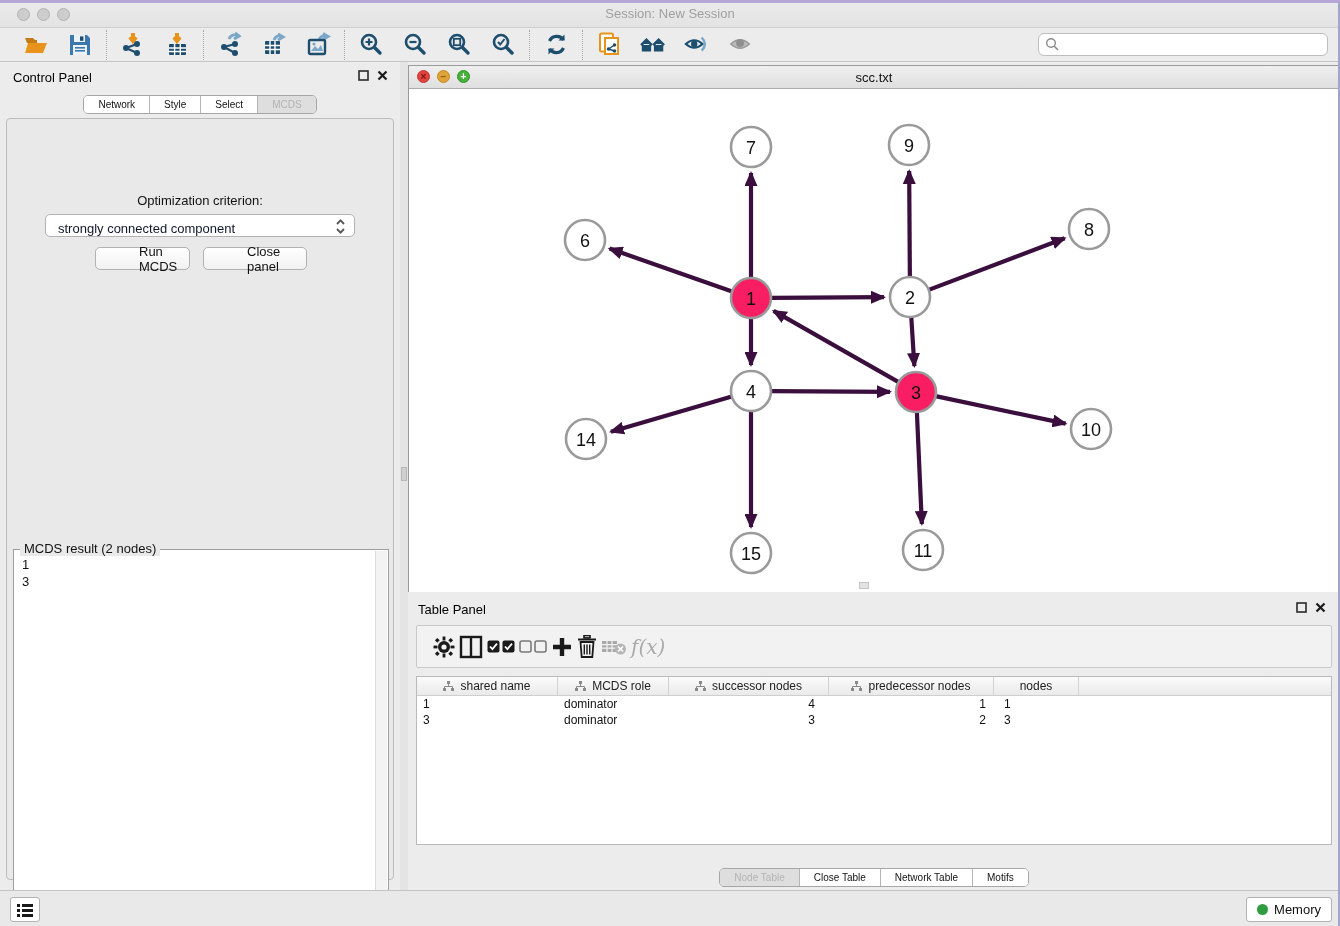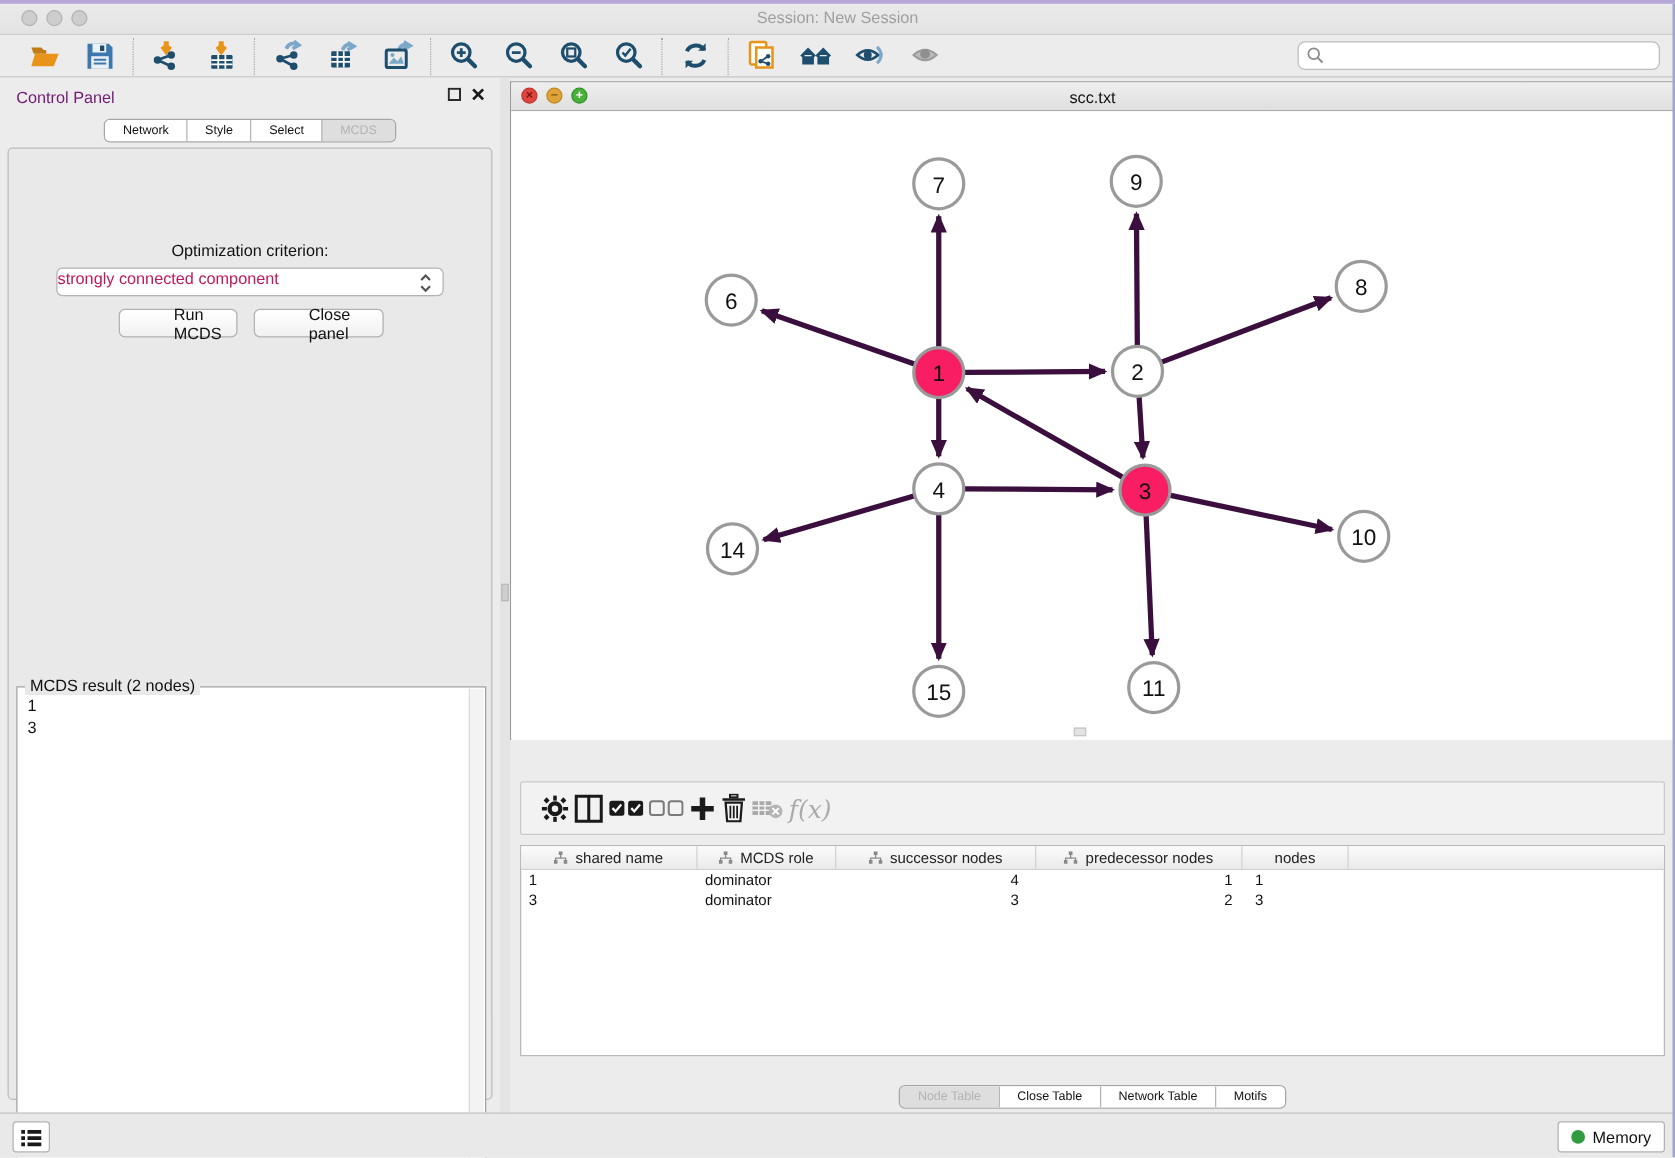--- a/index.html
+++ b/index.html
@@ -26,35 +26,35 @@
   .tb-sep { width:1px; height:30px; border-left:1px dotted #a8a8a8; }
   .tb-icon { width:28px; height:28px; display:flex; align-items:center; justify-content:center; cursor:default; }
   .search-wrap { position:absolute; right:12px; top:5px; width:290px; height:23px; }
   .search-input { width:100%; height:100%; border:1px solid #bdbdbd; border-radius:6px;
     background:#fff; padding:0 8px 0 26px; font-size:12px; color:#333; outline:none; }
   .search-glyph { position:absolute; left:7px; top:4px; }
 
   
   .control-panel { position:absolute; left:0; top:62px; width:400px; height:828px; background:#ececec; }
   .panel-head { position:relative; height:30px; }
-  .panel-title { position:absolute; left:13px; top:8px; font-size:13px; color:#701a75; }
+  .panel-title { position:absolute; left:13px; top:8px; font-size:13px; color:#000000; }
   .panel-btns { position:absolute; right:12px; top:8px; display:flex; gap:8px; align-items:center; }
 
   .ctl-tabs-row { position:absolute; left:0; top:33px; width:400px; display:flex; justify-content:center; z-index:2; }
   .tabgroup { display:flex; border:1px solid #a6a6a6; border-radius:5px; overflow:hidden; background:#fff; }
   .tab { font-size:10px; padding:3px 14px; background:#fff; color:#111; border-left:1px solid #b5b5b5; cursor:default; }
   .tab:first-child { border-left:none; }
   .tab.active { background:#dedede; color:#b3b3b3; }
 
   .ctl-content { position:absolute; left:6px; top:56px; width:388px; height:762px;
     background:#e9e9e9; border:1px solid #bcbcbc; border-radius:4px; }
   .opt-label { position:absolute; left:0; width:100%; top:74px; text-align:center; font-size:13px; color:#111; }
   .opt-select { position:absolute; left:38px; top:95px; width:310px; height:23px; background:#fff;
-    border:1px solid #b2b2b2; border-radius:5px; font-size:13px; color:#be185d;
-    display:flex; align-items:flex-start; }
+    border:1px solid #b2b2b2; border-radius:5px; font-size:13px; color:#0f172a;
+    display:flex; align-items:flex-end; padding-left:12px; }
   .opt-stepper { position:absolute; right:8px; top:3px; }
   .btn { position:absolute; height:23px; background:linear-gradient(#ffffff,#f1f1f1);
     border:1px solid #b2b2b2; border-radius:5px; font-size:13px; color:#111;
     display:flex; align-items:center; justify-content:center; font-family:"Liberation Sans",sans-serif;padding-left:43px; }
   #run-btn { left:88px; top:128px; width:95px; }
   #closepanel-btn { left:196px; top:128px; width:104px; }
 
   .result-fieldset { position:absolute; left:6px; top:430px; width:376px; height:380px;
     border:1px solid #9e9e9e; background:#fff; }
   .result-legend { position:absolute; left:6px; top:-9px; background:#e9e9e9; padding:0 4px;
@@ -387,20 +387,35 @@
           <circle cx="342" cy="464" r="20" fill="#ffffff" stroke="#9a9a9a" stroke-width="2.6"></circle>
           <text x="342" y="465" text-anchor="middle" dominant-baseline="central" font-size="18" fill="#111" font-family="&quot;Liberation Sans&quot;, sans-serif">15</text>
           <circle cx="514" cy="461" r="20" fill="#ffffff" stroke="#9a9a9a" stroke-width="2.6"></circle>
           <text x="514" y="462" text-anchor="middle" dominant-baseline="central" font-size="18" fill="#111" font-family="&quot;Liberation Sans&quot;, sans-serif">11</text>
         </svg>
     </div>
     <div class="grip-h"></div>
   </div>
 
   <div class="table-panel">
+    <div class="panel-head">
+      <div class="panel-title" style="left:10px">Table Panel</div>
+      <div class="panel-btns" style="right:14px">
+        <span>
+          <svg width="11" height="11" viewBox="0 0 11 11">
+              <rect x="1" y="1" width="9" height="9" fill="none" stroke="#2a2a2a" stroke-width="1.6"></rect>
+            </svg>
+        </span>
+        <span>
+          <svg width="11" height="11" viewBox="0 0 11 11">
+              <path d="M1.5 1.5 L9.5 9.5 M9.5 1.5 L1.5 9.5" stroke="#1a1a1a" stroke-width="2.2"></path>
+            </svg>
+        </span>
+      </div>
+    </div>
 
     <div class="tp-toolbar">
       <span class="tp-icon">
         <svg width="22" height="22" viewBox="0 0 22 22">
           <g fill="#1a1a1a">
             <circle cx="11" cy="11" r="6"></circle>
             <g id="teeth">
                 <rect x="9.6" y="0.5" width="2.8" height="4"></rect>
                 <rect x="9.6" y="17.5" width="2.8" height="4"></rect>
             <rect x="0.5" y="9.6" width="4" height="2.8"></rect>

